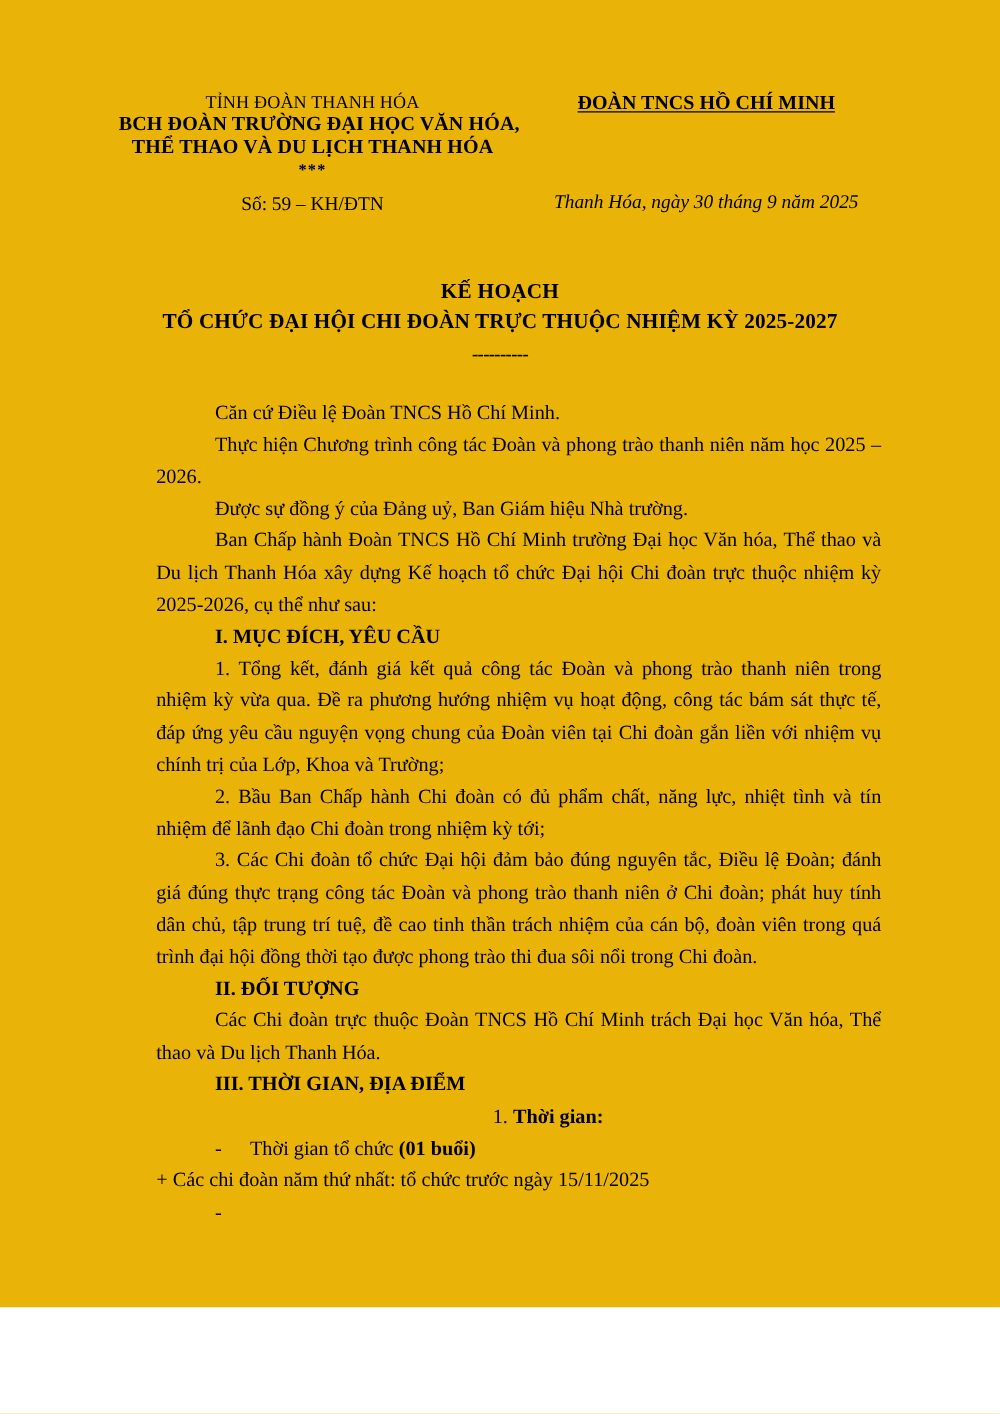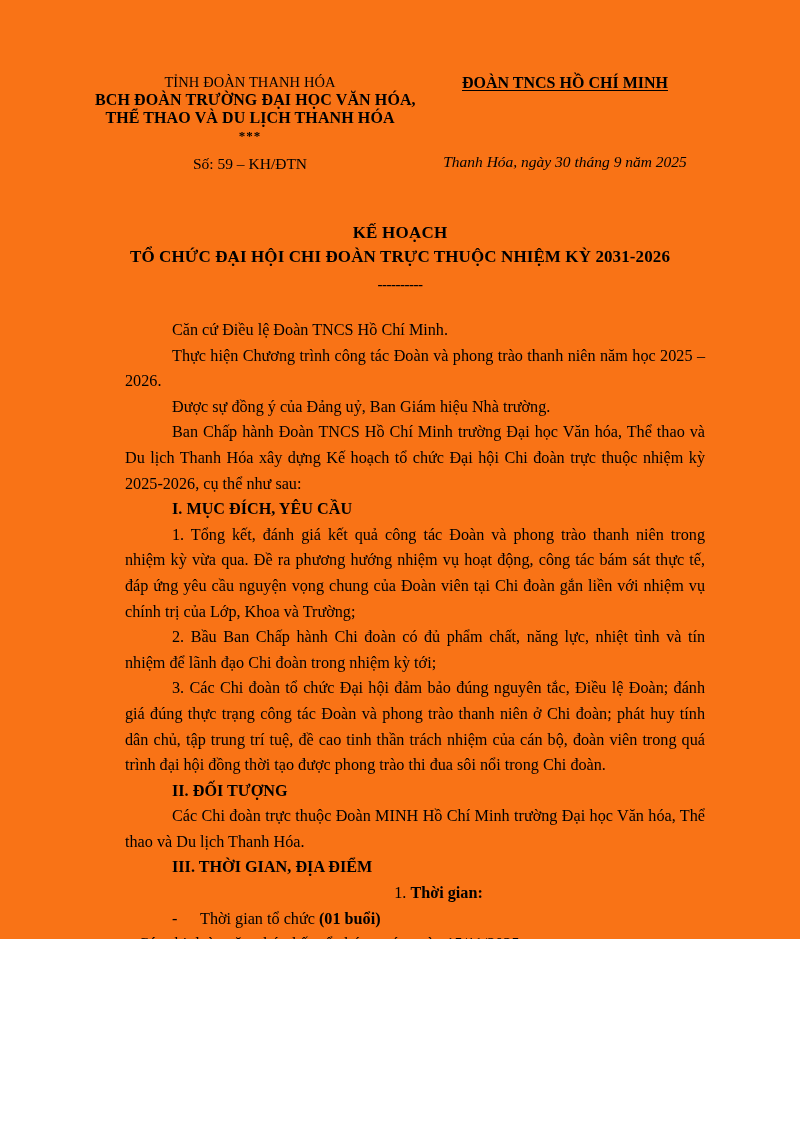--- a/index.html
+++ b/index.html
@@ -5,22 +5,22 @@
 <style>
   html, body {
     margin: 0;
     padding: 0;
     background: #ffffff;
   }
 
   .page {
     position: relative;
     width: 800px;
-    height: 939px;
-    background: #f97316;
+    height: 1046px;
+    background: #eab308;
     margin: 0 auto;
     overflow: hidden;
     font-family: "Liberation Serif", "DejaVu Serif", serif;
     color: #000000;
     -webkit-font-smoothing: antialiased;
   }
 
   
   .letterhead {
     position: absolute;
@@ -204,40 +204,40 @@
 
     <div class="lh-right">
       <div class="natl-line">ĐOÀN TNCS HỒ CHÍ MINH</div>
       <div class="place-date">Thanh Hóa, ngày 30 tháng 9 năm 2025</div>
     </div>
 
   </div>
 
   <div class="title-block">
     <div class="title-main">KẾ HOẠCH</div>
-    <div class="title-sub">TỔ CHỨC ĐẠI HỘI CHI ĐOÀN TRỰC THUỘC NHIỆM KỲ 2031-2026</div>
+    <div class="title-sub">TỔ CHỨC ĐẠI HỘI CHI ĐOÀN TRỰC THUỘC NHIỆM KỲ 2025-2027</div>
     <div class="title-rule">----------</div>
   </div>
 
   <div class="body">
 
     <p class="p">Căn cứ Điều lệ Đoàn TNCS Hồ Chí Minh.</p>
     <p class="p">Thực hiện Chương trình công tác Đoàn và phong trào thanh niên năm học 2025 – 2026.</p>
     <p class="p">Được sự đồng ý của Đảng uỷ, Ban Giám hiệu Nhà trường.</p>
     <p class="p">Ban Chấp hành Đoàn TNCS Hồ Chí Minh trường Đại học Văn hóa, Thể thao và Du lịch Thanh Hóa xây dựng Kế hoạch tổ chức Đại hội Chi đoàn trực thuộc nhiệm kỳ 2025-2026, cụ thể như sau:</p>
 
     <p class="heading">I. MỤC ĐÍCH, YÊU CẦU</p>
 
     <p class="p">1. Tổng kết, đánh giá kết quả công tác Đoàn và phong trào thanh niên trong nhiệm kỳ vừa qua. Đề ra phương hướng nhiệm vụ hoạt động, công tác bám sát thực tế, đáp ứng yêu cầu nguyện vọng chung của Đoàn viên tại Chi đoàn gắn liền với nhiệm vụ chính trị của Lớp, Khoa và Trường;</p>
     <p class="p">2. Bầu Ban Chấp hành Chi đoàn có đủ phẩm chất, năng lực, nhiệt tình và tín nhiệm để lãnh đạo Chi đoàn trong nhiệm kỳ tới;</p>
     <p class="p">3. Các Chi đoàn tổ chức Đại hội đảm bảo đúng nguyên tắc, Điều lệ Đoàn; đánh giá đúng thực trạng công tác Đoàn và phong trào thanh niên ở Chi đoàn; phát huy tính dân chủ, tập trung trí tuệ, đề cao tinh thần trách nhiệm của cán bộ, đoàn viên trong quá trình đại hội đồng thời tạo được phong trào thi đua sôi nổi trong Chi đoàn.</p>
 
     <p class="heading">II. ĐỐI TƯỢNG</p>
 
-    <p class="p">Các Chi đoàn trực thuộc Đoàn MINH Hồ Chí Minh trường Đại học Văn hóa, Thể thao và Du lịch Thanh Hóa.</p>
+    <p class="p">Các Chi đoàn trực thuộc Đoàn TNCS Hồ Chí Minh trách Đại học Văn hóa, Thể thao và Du lịch Thanh Hóa.</p>
 
     <p class="heading">III. THỜI GIAN, ĐỊA ĐIỂM</p>
 
     <p class="sub-heading">
       <span>1.</span><span>&nbsp;</span><b class="bold">Thời gian:</b>
     </p>
 
     <p class="bullet-dash">
       <span class="dash">-</span>
       <span class="btext"><span>Thời gian tổ chức </span><b class="bold">(01 buổi)</b></span>

